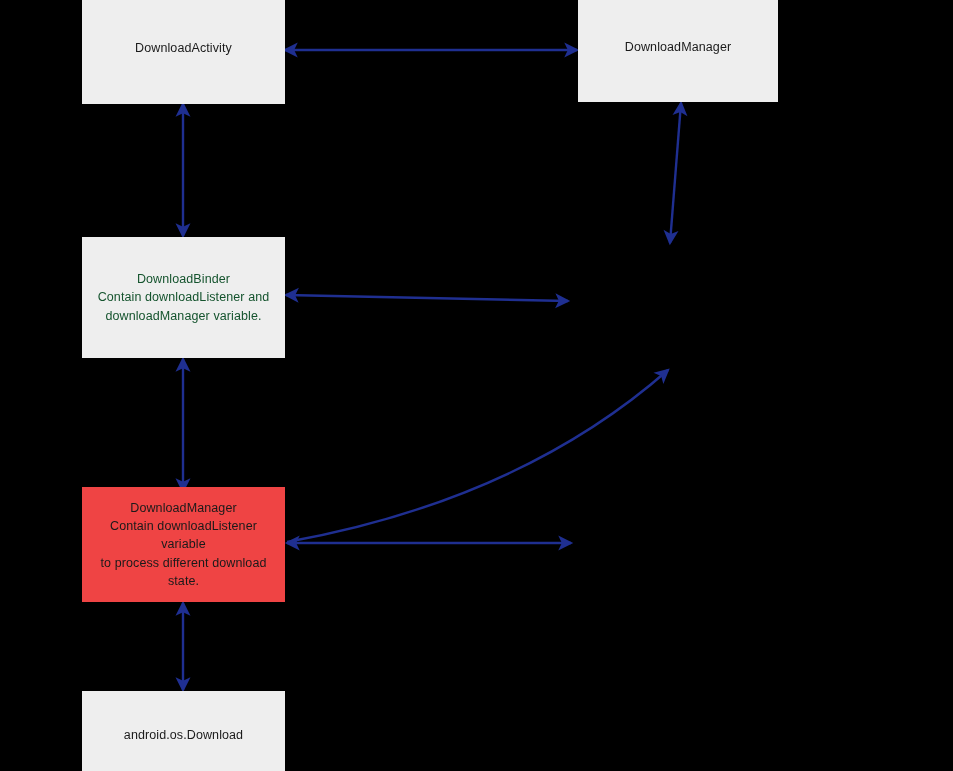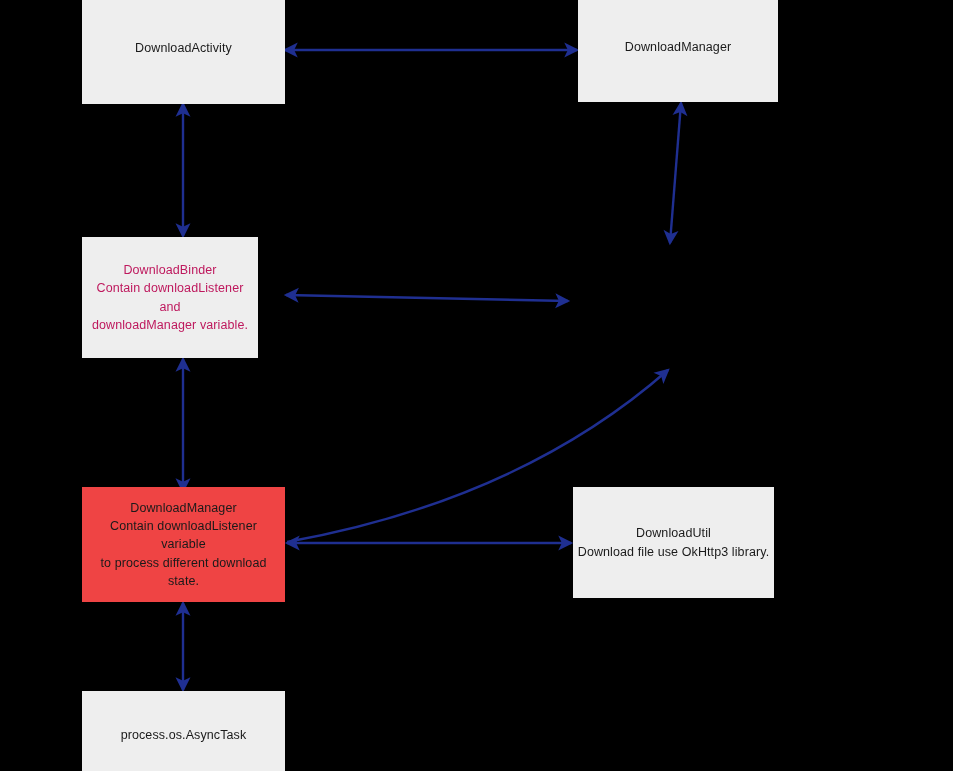--- a/index.html
+++ b/index.html
@@ -71,36 +71,32 @@
   </svg>
 
   <div class="node" style="left: 82px; top: -8px; width: 203px; height: 112px; background: rgb(238, 238, 238); color: rgb(26, 26, 26);">
     <span class="node-text">DownloadActivity</span>
   </div>
 
   <div class="node" style="left: 578px; top: -8px; width: 200px; height: 110px; background: rgb(238, 238, 238); color: rgb(26, 26, 26);">
     <span class="node-text">DownloadManager</span>
   </div>
 
-  <div class="node" style="left: 82px; top: 237px; width: 176px; height: 121px; background: rgb(238, 238, 238); color: #be185d;">
+  <div class="node" style="left: 82px; top: 237px; width: 203px; height: 121px; background: rgb(238, 238, 238); color: #14532d;">
     <span class="node-text">DownloadBinder
 Contain downloadListener and
 downloadManager variable.</span>
   </div>
 
 
   <div class="node" style="left: 82px; top: 487px; width: 203px; height: 115px; background: #ef4444; color: rgb(26, 26, 26);">
     <span class="node-text">DownloadManager
 Contain downloadListener variable
 to process different download
 state.</span>
   </div>
 
-  <div class="node" style="left: 573px; top: 487px; width: 201px; height: 111px; background: rgb(238, 238, 238); color: rgb(26, 26, 26);">
-    <span class="node-text">DownloadUtil
-Download file use OkHttp3 library.</span>
-  </div>
 
   <div class="node" style="left: 82px; top: 691px; width: 203px; height: 88px; background: rgb(238, 238, 238); color: rgb(26, 26, 26);">
-    <span class="node-text">process.os.AsyncTask</span>
+    <span class="node-text">android.os.Download</span>
   </div>
 
 </div>
 
 </body></html>

